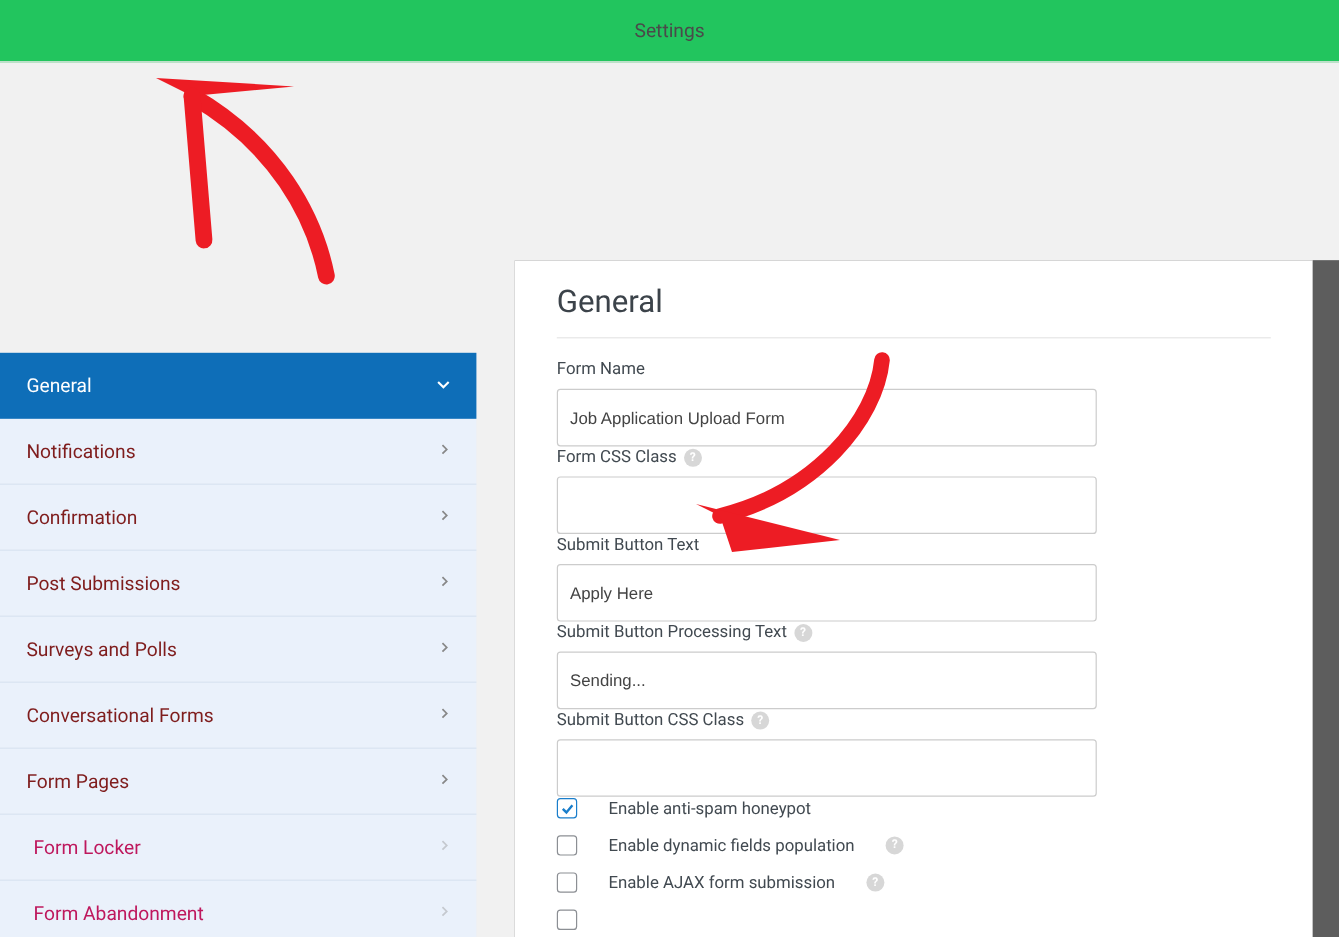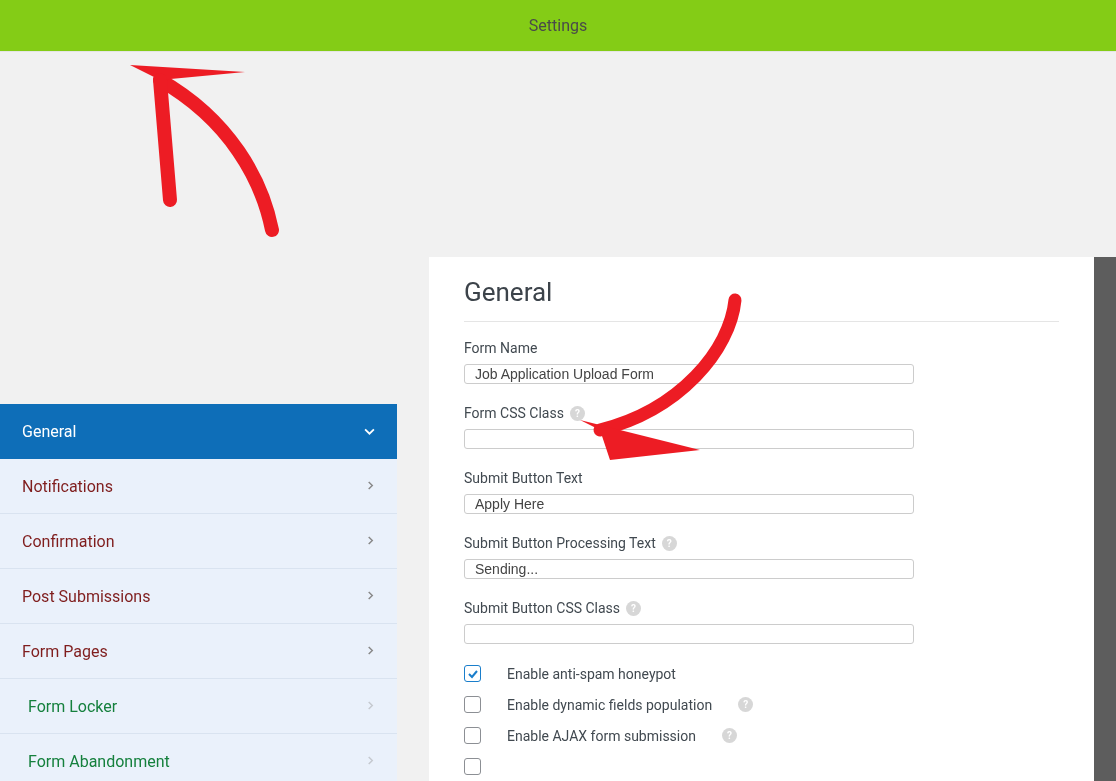--- a/index.html
+++ b/index.html
@@ -6,21 +6,21 @@
     body {
       font-family: -apple-system, BlinkMacSystemFont, "Segoe UI", Roboto, Helvetica, Arial, sans-serif;
       background: #f1f1f1;
       width: 1116px;
       height: 781px;
       overflow: hidden;
       position: relative;
     }
     .top-bar {
       height: 52px;
-      background: #84cc16;
+      background: #22c55e;
       border-bottom: 1px solid #e5e5e5;
       display: flex;
       align-items: center;
       justify-content: center;
       color: #4a4a4a;
       font-size: 16px;
     }
     .main {
       display: flex;
       height: calc(100% - 44px);
@@ -40,21 +40,21 @@
       color: #7f1d1d;
       border-bottom: 1px solid #d9e3f0;
       cursor: pointer;
     }
     .sidebar-item.active {
       background: #0e6eb8;
       color: #ffffff;
       border-bottom: none;
     }
     .sidebar-item.disabled {
-      color: #15803d;
+      color: #be185d;
       padding-left: 28px;
     }
     .chevron {
       font-size: 14px;
       color: #888;
     }
     .sidebar-item.active .chevron { color: #fff; }
     .sidebar-item.disabled .chevron { color: #c5c9cf; }
     .gap-col {
       width: 32px;
@@ -76,21 +76,21 @@
       background: #5d5d5d;
     }
     .page-title {
       font-size: 26px;
       font-weight: 400;
       color: #3c434a;
       padding-bottom: 14px;
       border-bottom: 1px solid #e5e5e5;
       margin-bottom: 18px;
     }
-    .field-group { margin-bottom: 21px; }
+    .field-group { margin-bottom: 1px; }
     .field-label {
       font-size: 14px;
       color: #414950;
       margin-bottom: 8px;
       display: flex;
       align-items: center;
       gap: 6px;
     }
     .help-icon {
       display: inline-flex;
@@ -99,21 +99,21 @@
       border-radius: 50%;
       background: #d7d7d7;
       color: #fff;
       font-size: 10px;
       align-items: center;
       justify-content: center;
       font-weight: bold;
     }
     .text-input {
       width: 450px;
-      height: 20px;
+      height: 48px;
       padding: 0 10px;
       border: 1px solid #cccccc;
       border-radius: 3px;
       font-size: 14px;
       color: #444;
     }
     .textarea-input {
       width: 450px;
       height: 72px;
       padding: 8px 10px;
@@ -179,20 +179,36 @@
     <div class="sidebar-item">
       <span>Confirmation</span>
       <span class="chevron">
         <svg width="9" height="11" viewBox="0 0 10 10">
             <path d="M3 1 L7 5 L3 9" stroke="currentColor" stroke-width="1.6" fill="none"></path>
           </svg>
       </span>
     </div>
     <div class="sidebar-item">
       <span>Post Submissions</span>
+      <span class="chevron">
+        <svg width="9" height="11" viewBox="0 0 10 10">
+            <path d="M3 1 L7 5 L3 9" stroke="currentColor" stroke-width="1.6" fill="none"></path>
+          </svg>
+      </span>
+    </div>
+    <div class="sidebar-item">
+      <span>Surveys and Polls</span>
+      <span class="chevron">
+        <svg width="9" height="11" viewBox="0 0 10 10">
+            <path d="M3 1 L7 5 L3 9" stroke="currentColor" stroke-width="1.6" fill="none"></path>
+          </svg>
+      </span>
+    </div>
+    <div class="sidebar-item">
+      <span>Conversational Forms</span>
       <span class="chevron">
         <svg width="9" height="11" viewBox="0 0 10 10">
             <path d="M3 1 L7 5 L3 9" stroke="currentColor" stroke-width="1.6" fill="none"></path>
           </svg>
       </span>
     </div>
     <div class="sidebar-item">
       <span>Form Pages</span>
       <span class="chevron">
         <svg width="9" height="11" viewBox="0 0 10 10">

